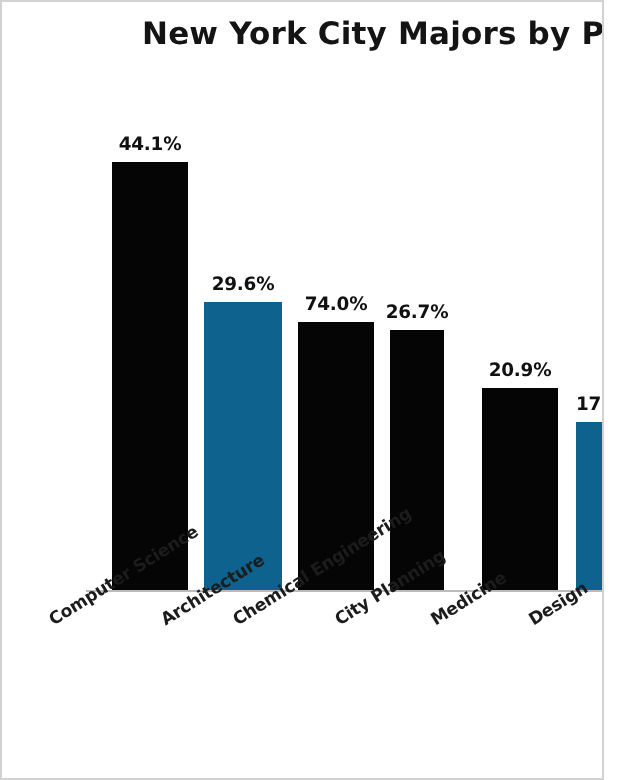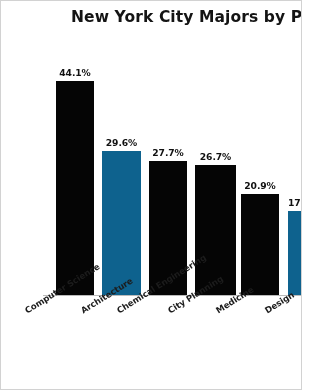--- a/index.html
+++ b/index.html
@@ -106,23 +106,23 @@
         <div class="bar-group" style="left: 55px; width: 38px; bottom: 96px; height: 214px; position: absolute; text-align: center;">
           <div class="bar" style="height: 214px; background: rgb(5, 5, 5);"></div>
           <div class="value-label" style="bottom: 217px;">44.1%</div>
         </div>
         <div class="bar-group" style="left: 101px; width: 39px; bottom: 96px; height: 144px; position: absolute;">
           <div class="bar" style="height: 144px; background: rgb(14, 98, 142);"></div>
           <div class="value-label" style="bottom: 147px;">29.6%</div>
         </div>
         <div class="bar-group" style="left: 148px; width: 38px; bottom: 96px; height: 134px; position: absolute;">
           <div class="bar" style="height: 134px; background: rgb(5, 5, 5);"></div>
-          <div class="value-label" style="bottom: 137px;">27.7%</div>
+          <div class="value-label" style="bottom: 137px;">74.0%</div>
         </div>
-        <div class="bar-group" style="left: 194px; width: 41px; bottom: 96px; height: 130px; position: absolute;">
+        <div class="bar-group" style="left: 194px; width: 27px; bottom: 96px; height: 130px; position: absolute;">
           <div class="bar" style="height: 130px; background: rgb(5, 5, 5);"></div>
           <div class="value-label" style="bottom: 133px;">26.7%</div>
         </div>
         <div class="bar-group" style="left: 240px; width: 38px; bottom: 96px; height: 101px; position: absolute; text-align: right;">
           <div class="bar" style="height: 101px; background: rgb(5, 5, 5);"></div>
           <div class="value-label" style="bottom: 104px;">20.9%</div>
         </div>
         <div class="bar-group" style="left: 287px; width: 39px; bottom: 96px; height: 84px; position: absolute;">
           <div class="bar" style="height: 84px; background: rgb(14, 98, 142);"></div>
           <div class="value-label" style="bottom: 87px; left: 0px; transform: none;">17.</div>

